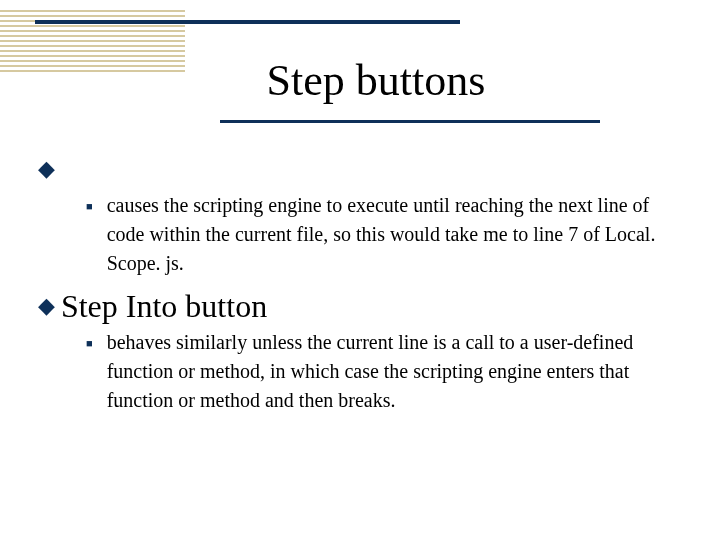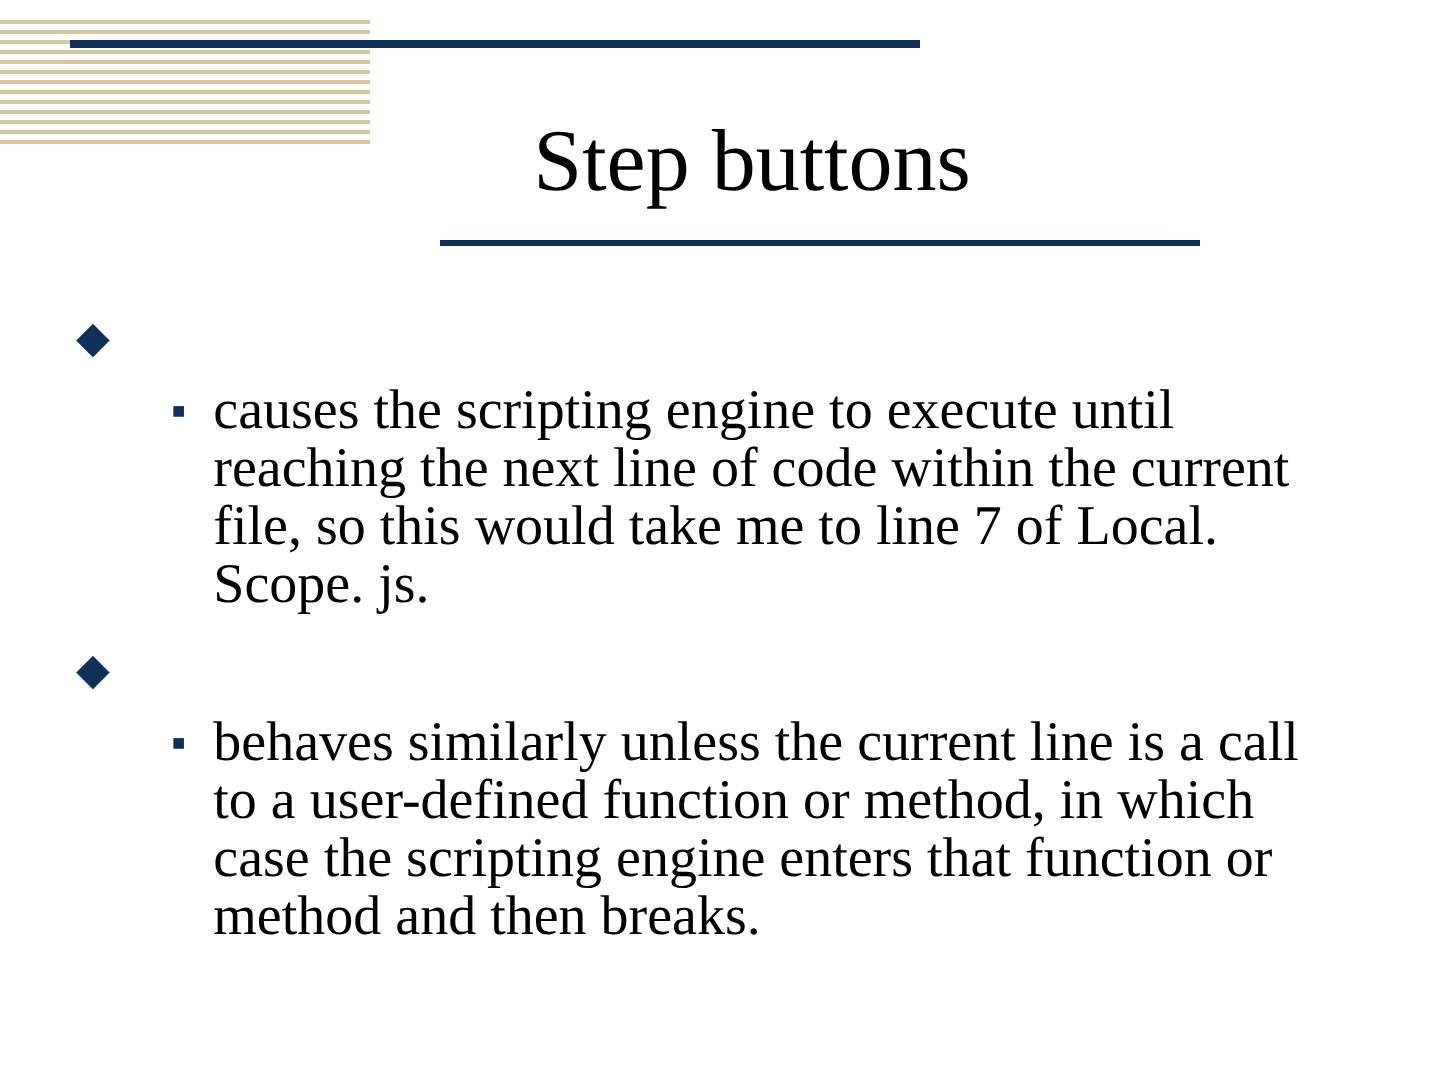--- a/index.html
+++ b/index.html
@@ -84,21 +84,21 @@
     margin-bottom: 10px;
   }
   .lvl2 .bullet {
     font-size: 11px;
     color: #0e3059;
     line-height: 30px;
     margin-right: 14px;
     margin-top: 0px;
   }
   .lvl2 .text {
-    font-size: 28px;
+    font-size: 20px;
     line-height: 29px;
   }
 </style>
 </head>
 <body>
 
 <div class="slide">
   <div class="hatch"></div>
   <div class="top-rule"></div>
   <div class="title">Step buttons</div>
@@ -109,20 +109,21 @@
     <div class="lvl1">
       <span class="bullet">◆</span>
     </div>
     <div class="lvl2">
       <span class="bullet">■</span>
       <span class="text">causes the scripting engine to execute until reaching the next line of code within the current file, so this would take me to line 7 of Local. Scope. js.</span>
     </div>
 
     <div class="lvl1">
       <span class="bullet">◆</span>
+      <span class="text">Step Into button</span>
     </div>
     <div class="lvl2">
       <span class="bullet">■</span>
       <span class="text">behaves similarly unless the current line is a call to a user-defined function or method, in which case the scripting engine enters that function or method and then breaks.</span>
     </div>
 
   </div>
 </div>
 
 </body></html>

